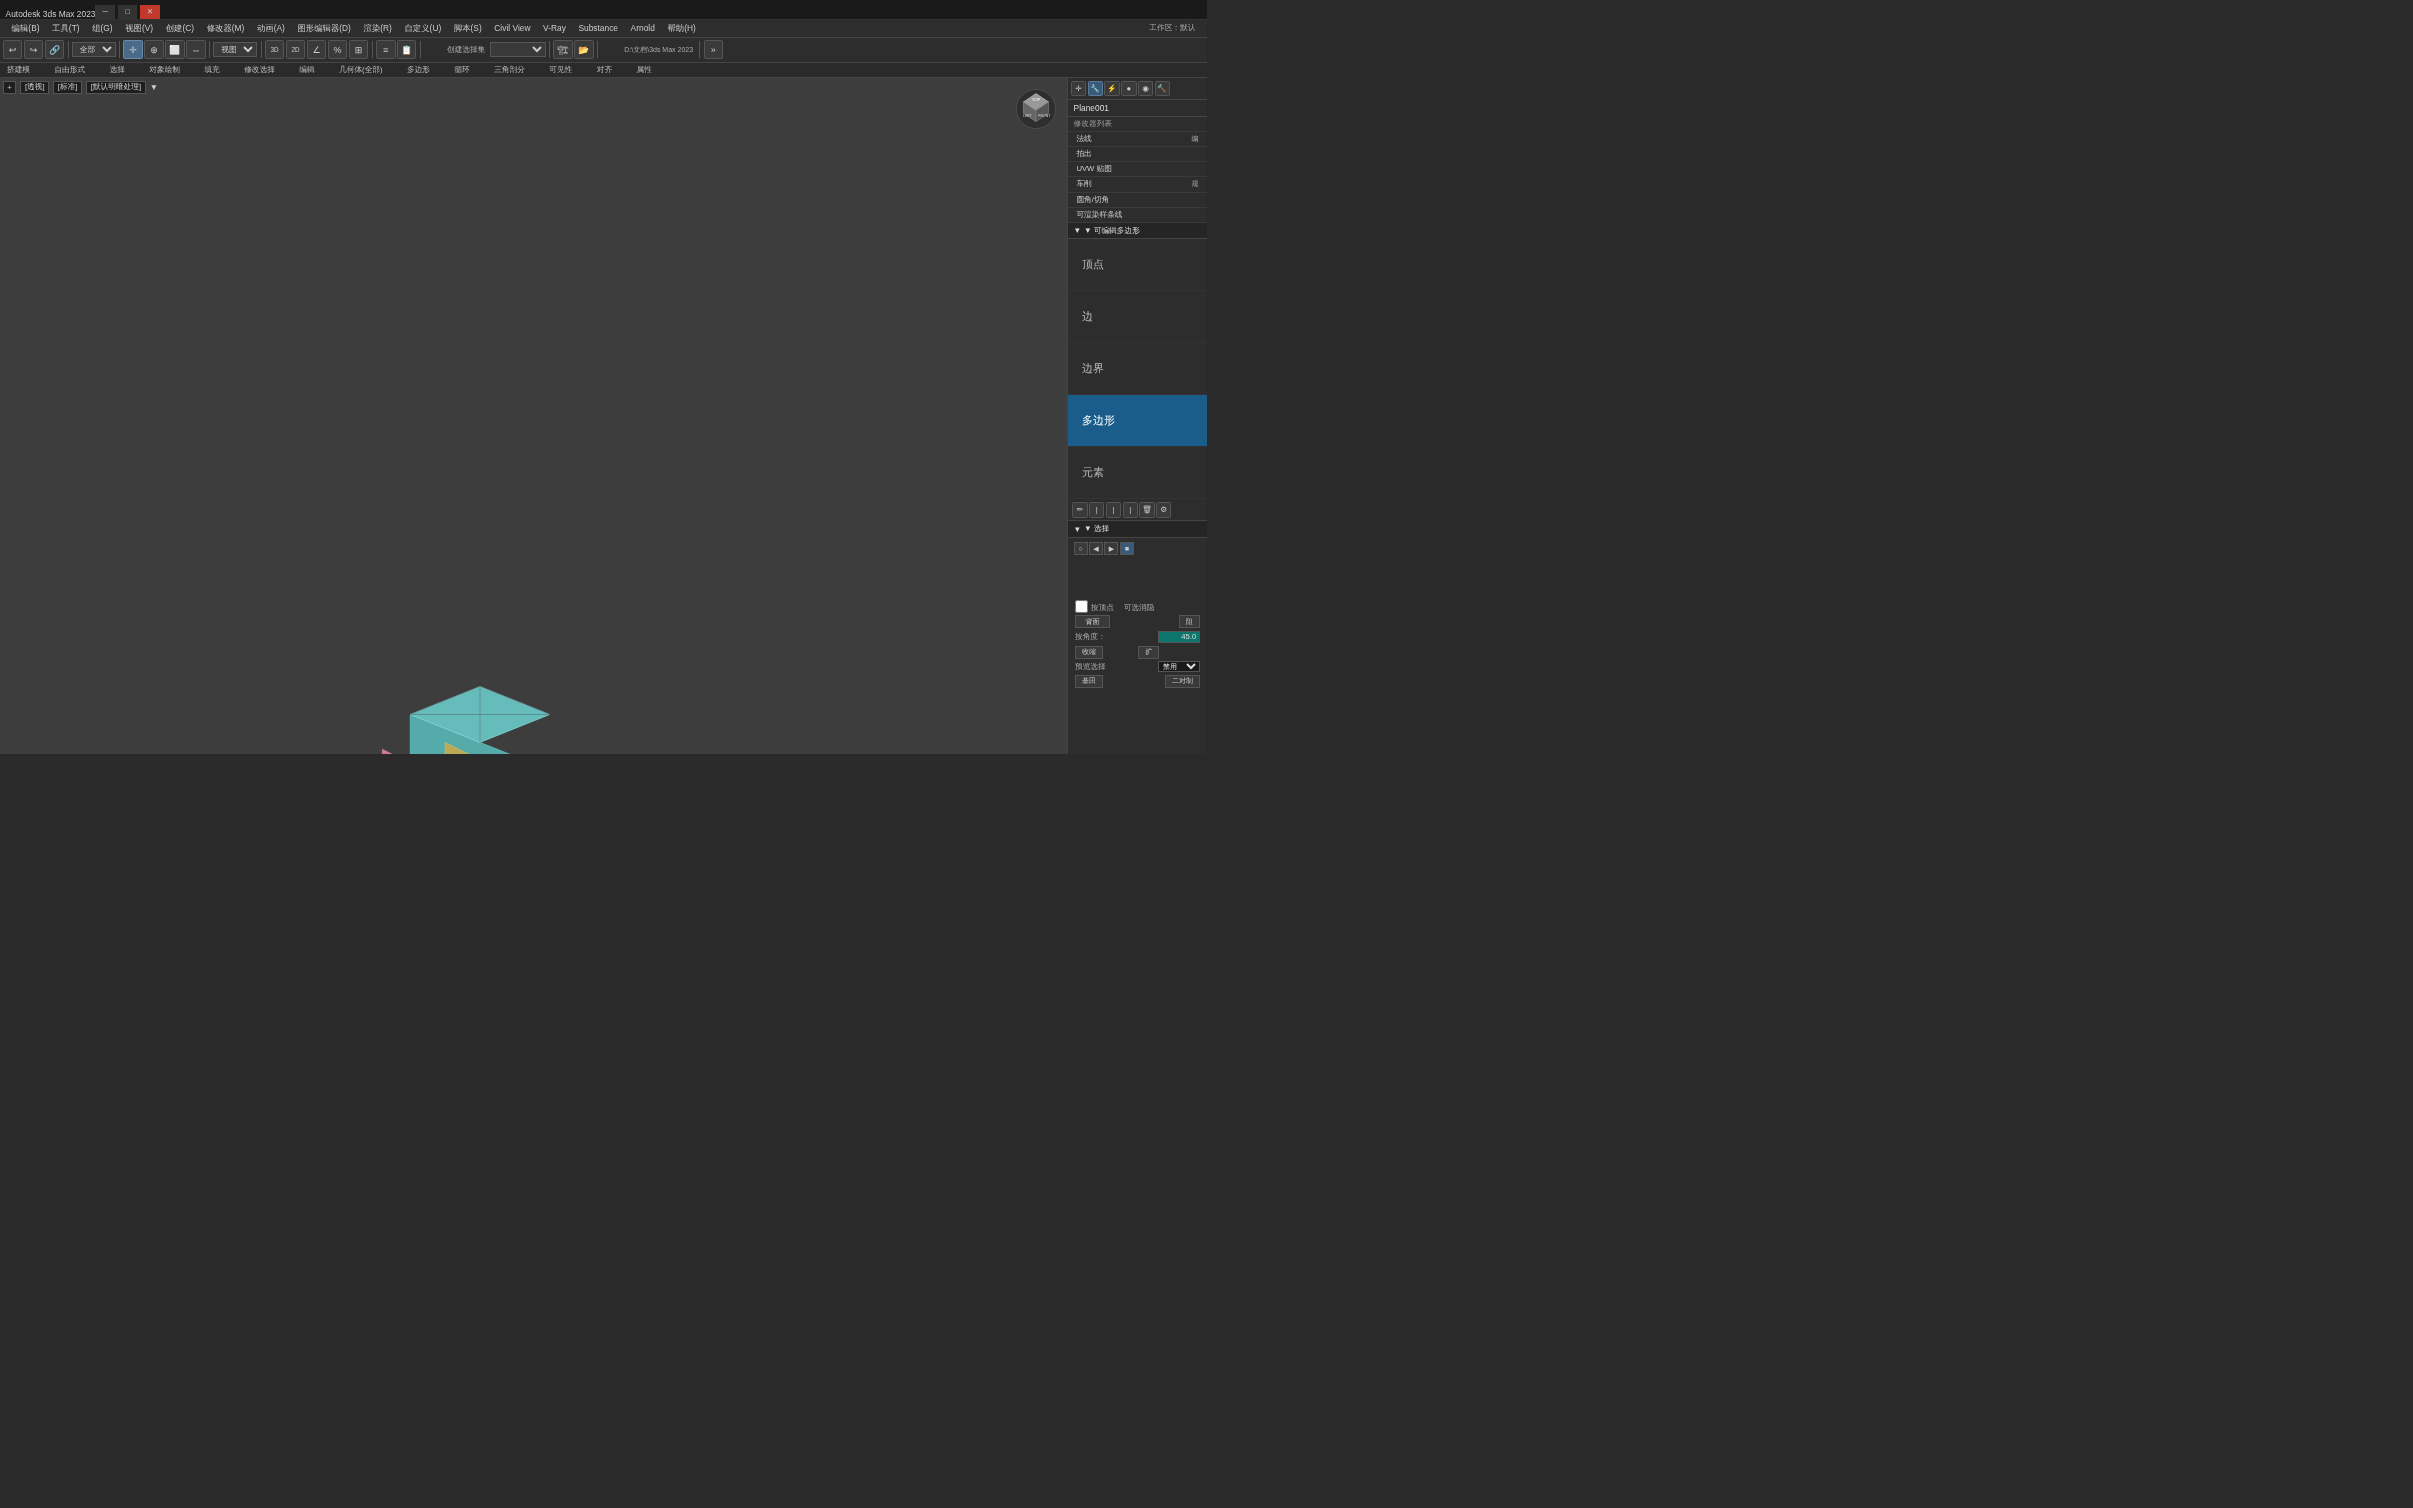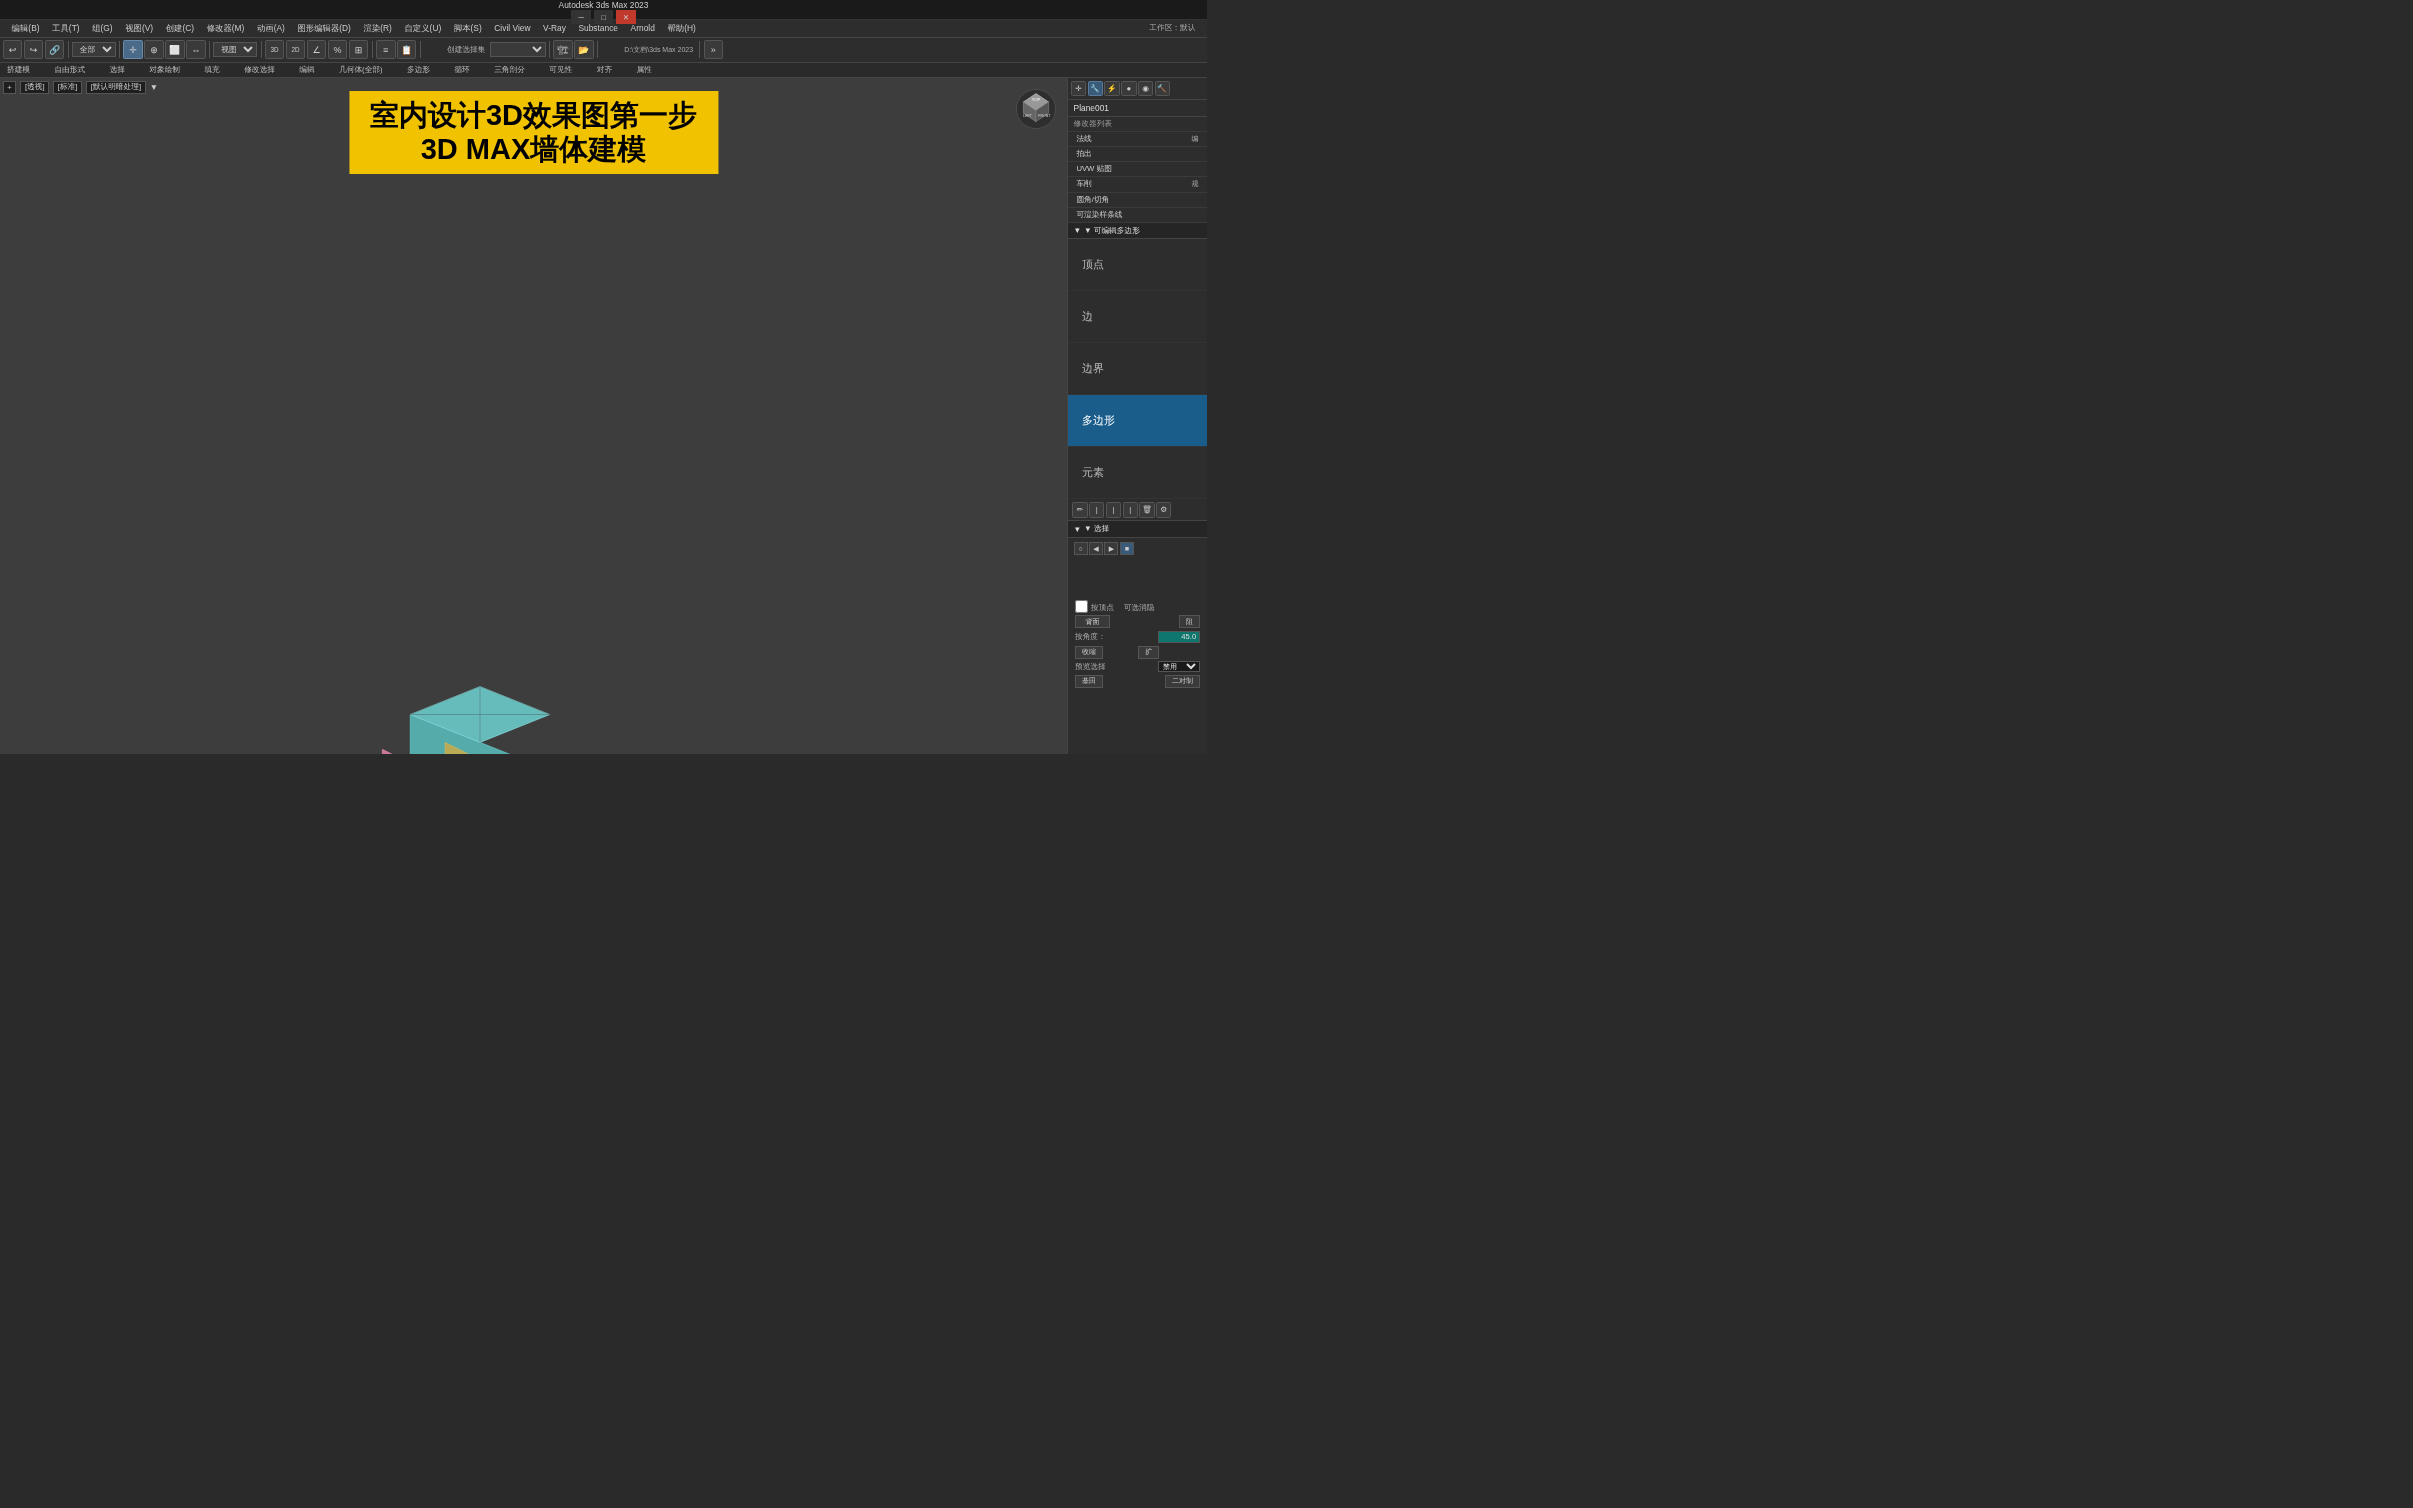--- a/index.html
+++ b/index.html
@@ -11,26 +11,25 @@
       font-size: 8.4px;
       color: #cccccc;
       overflow: hidden;
     }
 
     
     #title-bar {
       height: 19.6px;
       background: #1a1a1a;
       display: flex;
-      align-items: center;
+      align-items: flex-end;
       padding: 0 5.6px;
       color: #cccccc;
       font-size: 8.4px;
       border-bottom: 0.7px solid #333;
-      flex-direction: column;
     }
     #title-bar-controls { display: flex; gap: 2.8px; }
     .title-btn {
       width: 19.6px; height: 14px;
       background: #333;
       border: none;
       color: #ccc;
       cursor: pointer;
       font-size: 7.7px;
       display: flex; align-items: center; justify-content: center;
@@ -557,26 +556,20 @@
   <div id="viewport">
 
     <div id="viewport-header">
       <span class="viewport-tag">+</span>
       <span class="viewport-tag">[透视]</span>
       <span class="viewport-tag">[标准]</span>
       <span class="viewport-tag">[默认明暗处理]</span>
       <span style="color:#ccc;cursor:pointer;">▼</span>
     </div>
 
-    <div id="title-overlay">
-      <div id="title-overlay-text">
-        <div>室内设计3D效果图第一步</div>
-        <div>3D MAX墙体建模</div>
-      </div>
-    </div>
 
     <div id="scene-container">
       <svg id="building-svg" width="349" height="265" viewBox="0 0 500 380">
 
         <polygon points="50,300 250,380 450,300 250,220" fill="#6a4fa0" stroke="#8860c0" stroke-width="1"></polygon>
 
         <polygon points="50,180 50,300 250,380 250,260" fill="#7a5fb0" stroke="#9870d0" stroke-width="1"></polygon>
 
         <polygon points="450,180 450,300 250,380 250,260" fill="#2255cc" stroke="#4477ee" stroke-width="1"></polygon>
 

